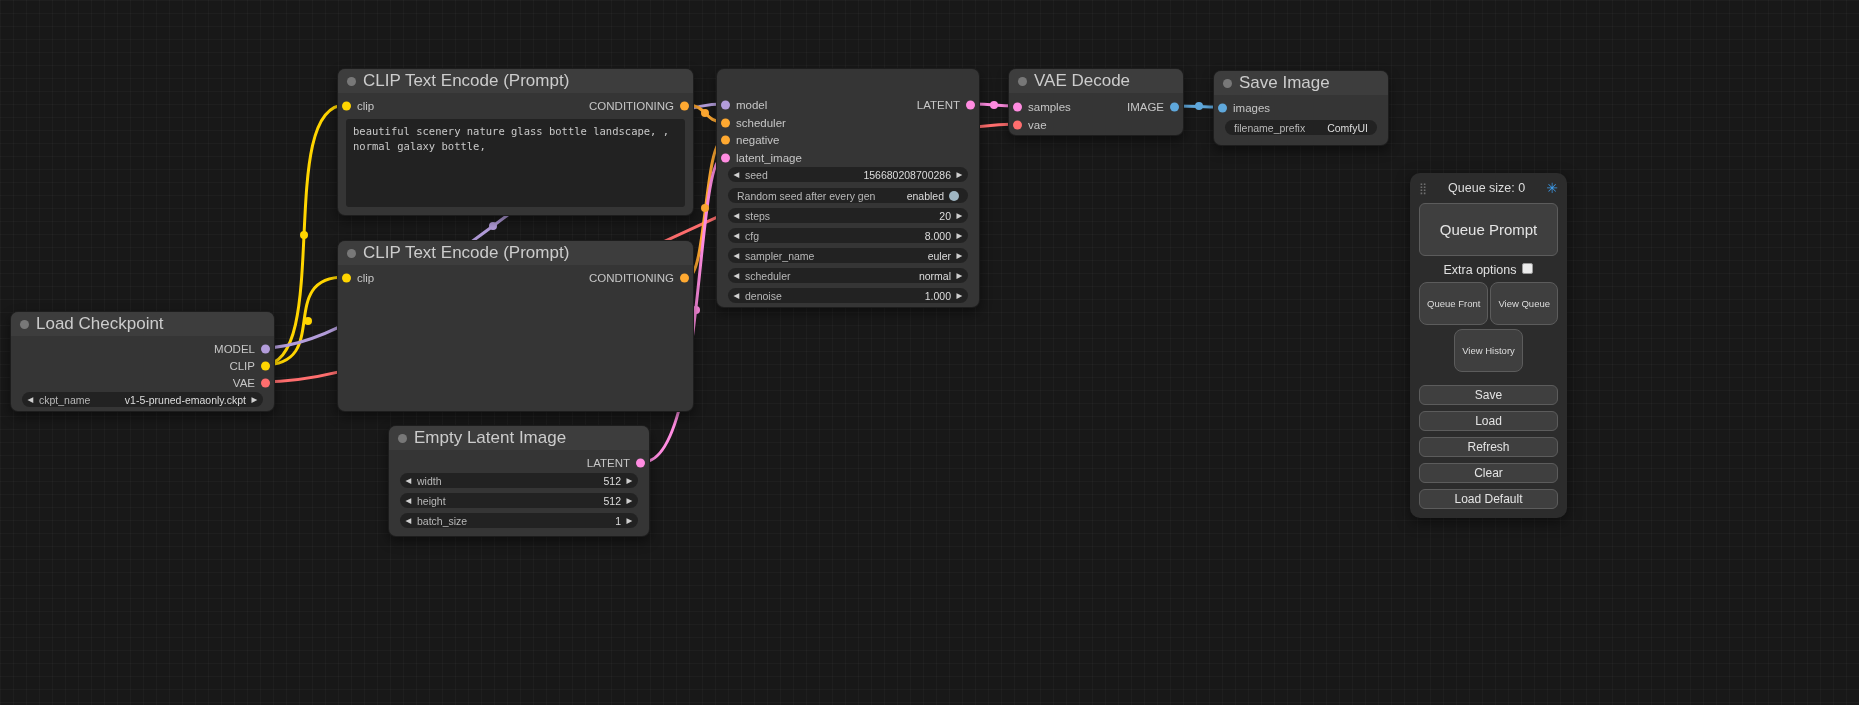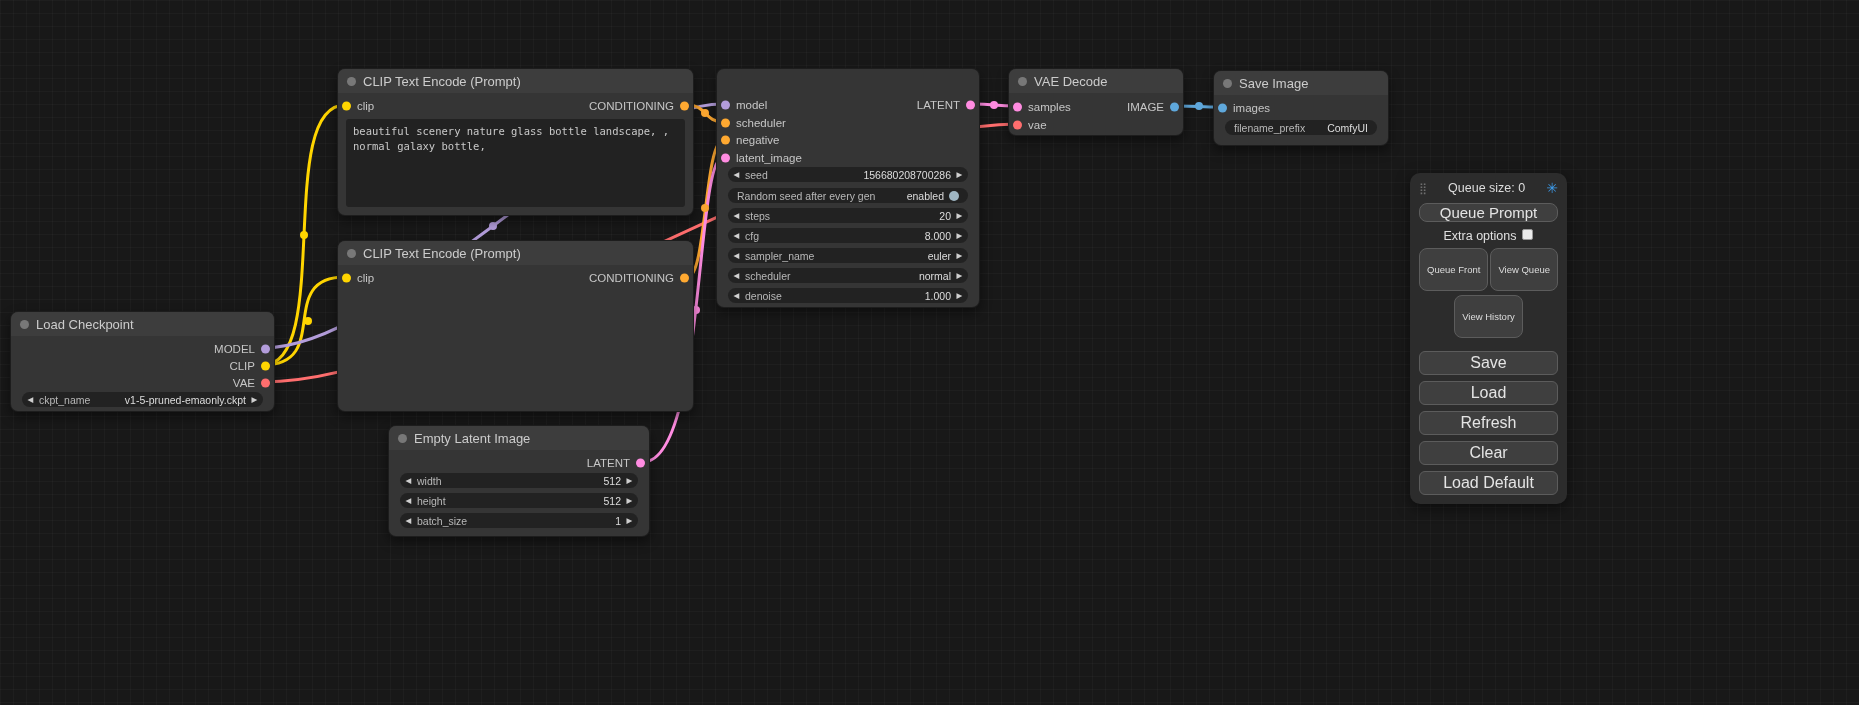--- a/index.html
+++ b/index.html
@@ -19,21 +19,21 @@
 
   .node {
     position:absolute; z-index:2; background:#353535;
     border:1px solid rgba(0,0,0,.45); border-radius:8px;
     box-shadow:0 5px 12px rgba(0,0,0,.45);
   }
   .titlebar {
     position:absolute; top:0; left:0; right:0; height:24px;
     background:#3d3d3d; border-radius:7px 7px 0 0;
     display:flex; align-items:center; gap:7px; padding-left:9px;
-    color:#cccccc; font-size:13px; white-space:nowrap; overflow:hidden;
+    color:#cccccc; font-size:17px; white-space:nowrap; overflow:hidden;
   }
   .tdot { width:9px; height:9px; border-radius:50%; background:#787878; flex:0 0 auto; }
 
   .srow { position:absolute; left:0; right:0; height:16px; font-size:11.5px; color:#c6c6c6; }
   .srow .dot { position:absolute; top:50%; width:9px; height:9px; border-radius:50%; transform:translateY(-50%); }
   .srow .label { position:absolute; top:50%; transform:translateY(-50%); white-space:nowrap; }
   .srow.in  .dot { left:4px; }  .srow.in  .label { left:19px; }
   .srow.out .dot { right:4px; } .srow.out .label { right:19px; }
 
   .widget {
@@ -60,23 +60,23 @@
     background:#2c2c2c; border-radius:10px; padding:7px 9px 9px 9px;
     box-shadow:0 4px 14px rgba(0,0,0,.5);
     font-family:"Liberation Sans", sans-serif;
   }
   .mhead { display:flex; align-items:center; justify-content:space-between; color:#dddddd; font-size:12.5px; }
   .mhandle { color:#6f6f6f; font-size:11px; cursor:grab; }
   .mgear { color:var(--c-gear); font-size:14px; }
   .mbtn {
     display:block; width:100%; margin-top:6px; background:#3f3f3f;
     border:1px solid #5c5c5c; border-radius:6px; color:#e4e4e4;
-    font-size:16px; font-family:inherit; padding:2px 7px; text-align:center; cursor:pointer;
-  }
-  .mbtn.big { font-size:15px; padding:0 0; margin-top:7px;border-radius:8px; }
+    font-size:12px; font-family:inherit; padding:2px 7px; text-align:center; cursor:pointer;
+  }
+  .mbtn.big { font-size:15px; padding:17px 0; margin-top:7px; }
   .mgap { margin-top:13px; }
   .mextra { display:flex; justify-content:center; align-items:flex-start; gap:6px; margin-top:7px; color:#e0e0e0; font-size:12.5px; }
   .mcheck { width:11px; height:11px; background:#ececec; border-radius:2px; display:inline-block; border:1px solid #9a9a9a; }
   .mrow { display:flex; justify-content:space-between; margin-top:5px; }
   .mrow.center { justify-content:center; margin-top:4px; }
   .mpill {
     background:#3f3f3f; border:1px solid #5c5c5c; border-radius:8px;
     color:#dddddd; font-size:9.5px; font-family:inherit; padding:15px 7px; cursor:pointer;
   }
 </style>

